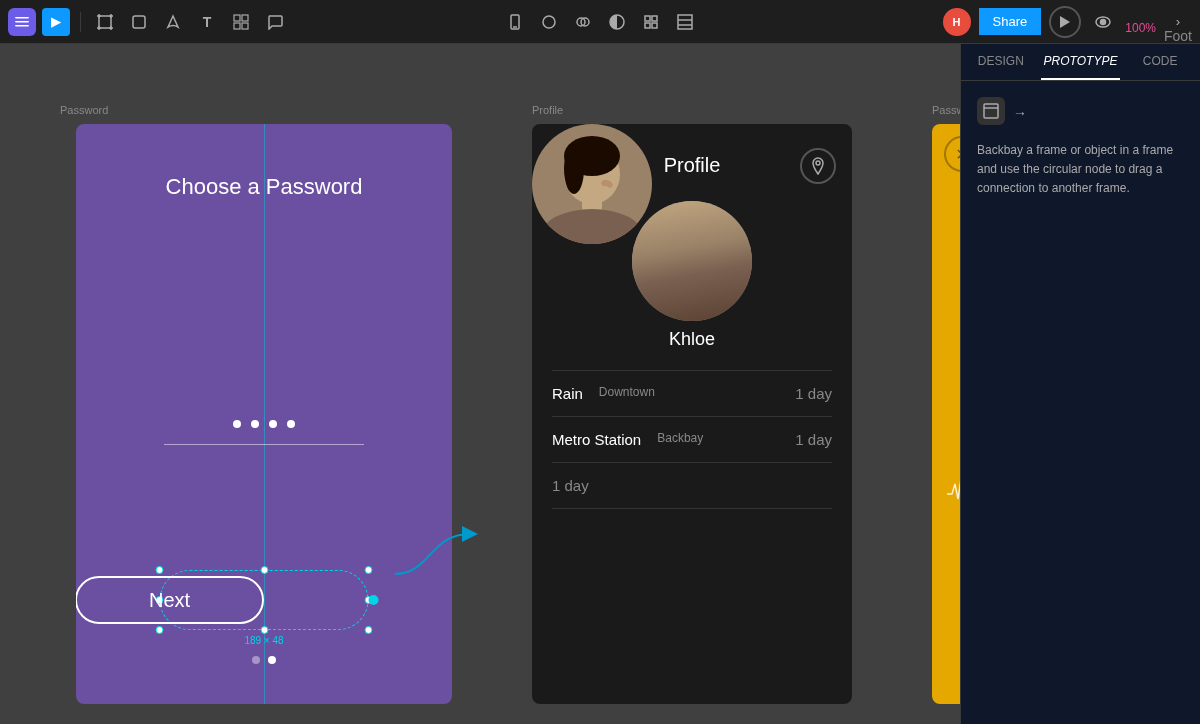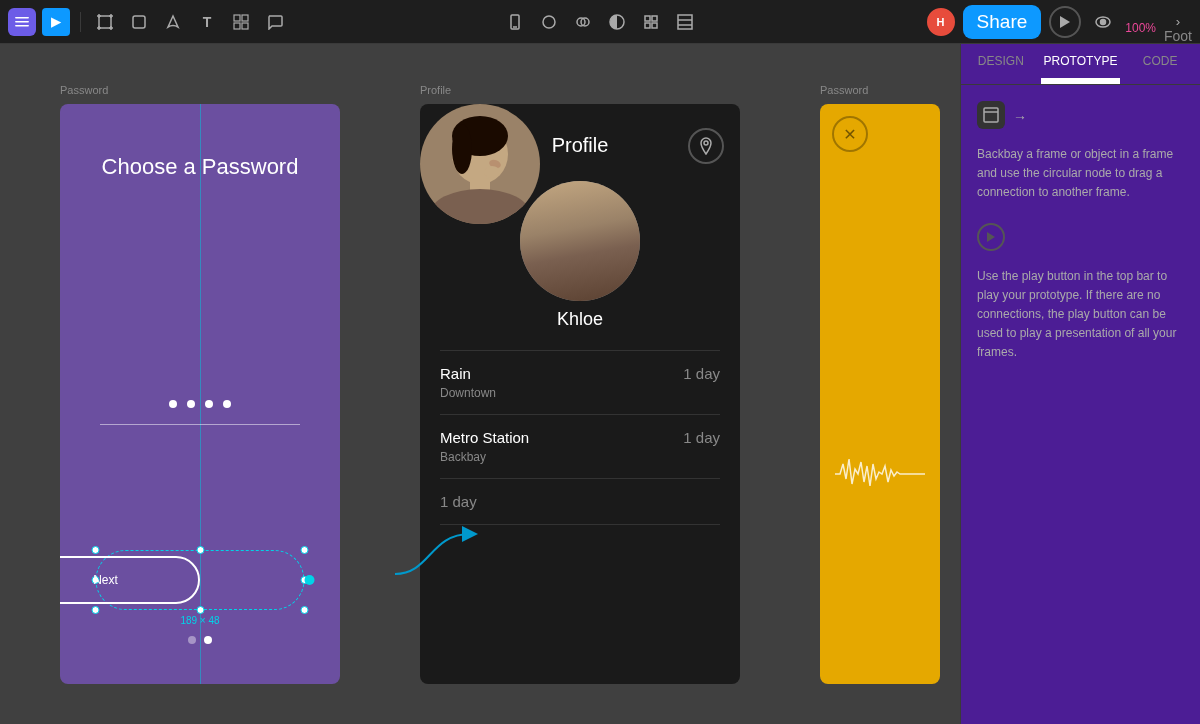--- a/index.html
+++ b/index.html
@@ -14,45 +14,46 @@
       border-bottom: 1px solid #3a3a3a;
       padding: 0 8px;
       gap: 4px;
     }
     .topbar-left { display: flex; align-items: center; gap: 6px; flex: 1; }
     .hamburger-btn { width: 28px; height: 28px; background: #6c5ce7; border-radius: 6px; display: flex; align-items: center; justify-content: center; cursor: pointer; border: none; }
     .hamburger-btn svg { width: 14px; height: 14px; }
     .tool-btn { width: 28px; height: 28px; display: flex; align-items: center; justify-content: center; cursor: pointer; border-radius: 4px; color: #aaa; border: none; background: transparent; }
     .tool-btn.active { background: #0d99ff; color: white; }
     .tool-separator { width: 1px; height: 20px; background: #3a3a3a; margin: 0 4px; }
-    .share-btn { background: #0d99ff; color: white; border: none; border-radius: 9px; padding: 6px 14px; font-size: 19px; font-weight: 500; cursor: pointer; }
+    .share-btn { background: #0d99ff; color: white; border: none; border-radius: 0; padding: 6px 14px; font-size: 13px; font-weight: 500; cursor: pointer; }
     .avatar-btn { width: 28px; height: 28px; border-radius: 50%; background: #e74c3c; border: 2px solid #e74c3c; display: flex; align-items: center; justify-content: center; color: white; font-size: 11px; font-weight: bold; cursor: pointer; }
     .play-btn { width: 32px; height: 32px; border-radius: 50%; border: 2px solid #555; display: flex; align-items: center; justify-content: center; color: #aaa; cursor: pointer; background: transparent; }
     .zoom-text { color: #ec4899; font-size: 12px; cursor: pointer; margin-top: 12px; }
 
     
     .main { display: flex; height: calc(724px - 44px); }
 
     
     .canvas { flex: 1; background: #404040; overflow: hidden; position: relative; }
 
     
-    .frames-container { display: flex; gap: 80px; padding: 40px 60px; height: 100%; align-items: flex-end; padding-top: 60px; }
+    .frames-container { display: flex; gap: 80px; padding: 40px 60px; height: 100%; align-items: flex-start; padding-top: 60px; }
 
     .frame-wrapper { display: flex; flex-direction: column; gap: 4px; }
     .frame-label { font-size: 11px; color: #888; margin-bottom: 4px; }
 
     
     .password-frame {
-      width: 280px;
+      width: 376px;
       height: 580px;
       background: #6b4fa0;
       border-radius: 8px;
       position: relative;
       overflow: visible;
+      margin-left: 16px;
     }
     .password-frame-inner {
       width: 100%;
       height: 100%;
       border-radius: 8px;
       overflow: hidden;
       position: relative;
       display: flex;
       flex-direction: column;
       align-items: center;
@@ -65,21 +66,21 @@
       position: absolute;
       bottom: 85px;
       left: 50%;
       transform: translateX(-50%);
       width: 189px;
       height: 48px;
       border-radius: 24px;
       border: 2px solid white;
       background: transparent;
       color: white;
-      font-size: 12px;
+      font-size: 20px;
       cursor: pointer;
       display: flex;
       align-items: center;
       justify-content: center;
     }
 
     .pw-indicators { display: flex; gap: 8px; position: absolute; bottom: 40px; }
     .pw-indicator { width: 8px; height: 8px; border-radius: 50%; }
     .pw-indicator.inactive { background: rgba(255,255,255,0.4); }
     .pw-indicator.active { background: white; }
@@ -113,21 +114,21 @@
       width: 36px; height: 36px; border-radius: 50%;
       border: 2px solid #555; background: transparent;
       display: flex; align-items: center; justify-content: center;
       color: #aaa; cursor: pointer;
     }
     .profile-avatar { width: 120px; height: 120px; border-radius: 60px; overflow: hidden; margin-top: 24px; background: #888; }
     .profile-name { color: white; font-size: 18px; margin-top: 8px; }
     .profile-divider { width: 280px; height: 1px; background: #333; margin: 20px 0 0 0; }
     .profile-list { width: 100%; padding: 0 20px; }
     .profile-item { border-bottom: 1px solid #333; padding: 14px 0; display: flex; justify-content: space-between; align-items: flex-start; }
-    .profile-item-left { display: flex; flex-direction: column; gap: 4px; }
+    .profile-item-left { display: flex; gap: 16px; }
     .profile-item-name { color: white; font-size: 15px; }
     .profile-item-sub { color: #888; font-size: 12px; }
     .profile-item-days { color: #888; font-size: 15px; }
 
     
     .recording-frame {
       width: 120px;
       height: 580px;
       background: #e5a800;
       border-radius: 8px;
@@ -138,28 +139,28 @@
       position: absolute; top: 12px; left: 12px;
       width: 36px; height: 36px; border-radius: 50%;
       border: 2px solid rgba(0,0,0,0.3); background: transparent;
       color: rgba(0,0,0,0.5); display: flex; align-items: center; justify-content: center;
       font-size: 16px; cursor: pointer;
     }
 
     
     .right-panel {
       width: 240px;
-      background: #4c1d95;
+      background: #0f172a;
       border-left: 1px solid #3a3a3a;
       display: flex;
       flex-direction: column;
     }
     .panel-tabs { display: flex; border-bottom: 1px solid #3a3a3a; }
     .panel-tab { flex: 1; text-align: center; padding: 10px 0; font-size: 12px; color: #888; cursor: pointer; border-bottom: 2px solid transparent; }
-    .panel-tab.active { color: white; border-bottom: 6px solid #ffffff; }
+    .panel-tab.active { color: white; border-bottom: 2px solid #ffffff; font-style: italic; }
     .panel-content { padding: 16px; flex: 1; }
 
     .panel-section { margin-bottom: 20px; }
     .panel-icon-row { display: flex; align-items: center; gap: 8px; margin-bottom: 16px; }
     .panel-icon { width: 28px; height: 28px; border-radius: 6px; background: #333; display: flex; align-items: center; justify-content: center; }
     .panel-arrow { color: #555; font-size: 16px; }
     .panel-text { font-size: 12px; color: #aaa; line-height: 1.6; }
     .panel-play-icon { width: 28px; height: 28px; border-radius: 50%; border: 2px solid #555; display: flex; align-items: center; justify-content: center; color: #555; }
   </style>
 </head>
@@ -431,26 +432,16 @@
             <svg width="16" height="16" viewBox="0 0 16 16" fill="none" stroke="#aaa" stroke-width="1.5">
                 <rect x="1" y="1" width="14" height="14" rx="1"></rect>
                 <line x1="1" y1="5" x2="15" y2="5"></line>
               </svg>
           </div>
           <span class="panel-arrow" style="color:#aaa; font-size:14px;">→</span>
         </div>
         <div class="panel-text">Backbay a frame or object in a frame and use the circular node to drag a connection to another frame.</div>
       </div>
 
-      <div class="panel-section">
-        <div class="panel-icon-row">
-          <div class="panel-play-icon">
-            <svg width="8" height="10" viewBox="0 0 8 10" fill="#555">
-                <polygon points="0,0 8,5 0,10"></polygon>
-              </svg>
-          </div>
-        </div>
-        <div class="panel-text">Use the play button in the top bar to play your prototype. If there are no connections, the play button can be used to play a presentation of all your frames.</div>
-      </div>
 
     </div>
   </div>
 </div>
 
 </body></html>

